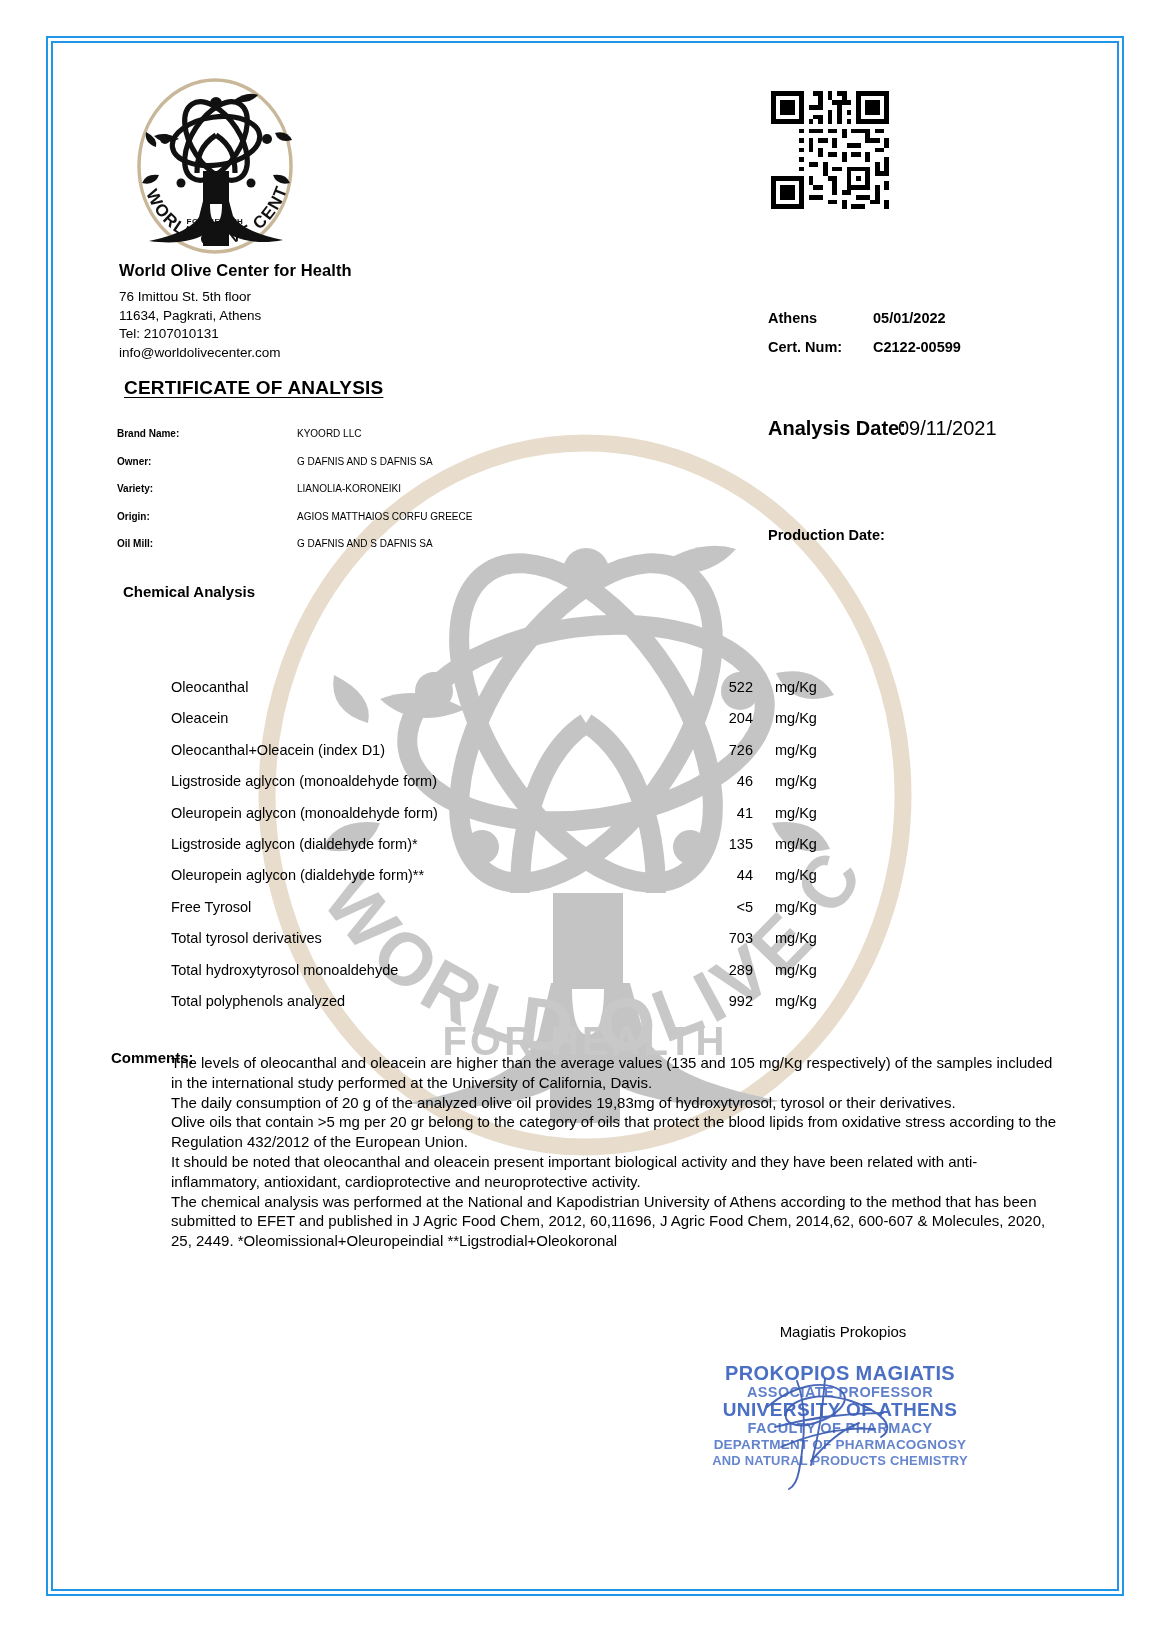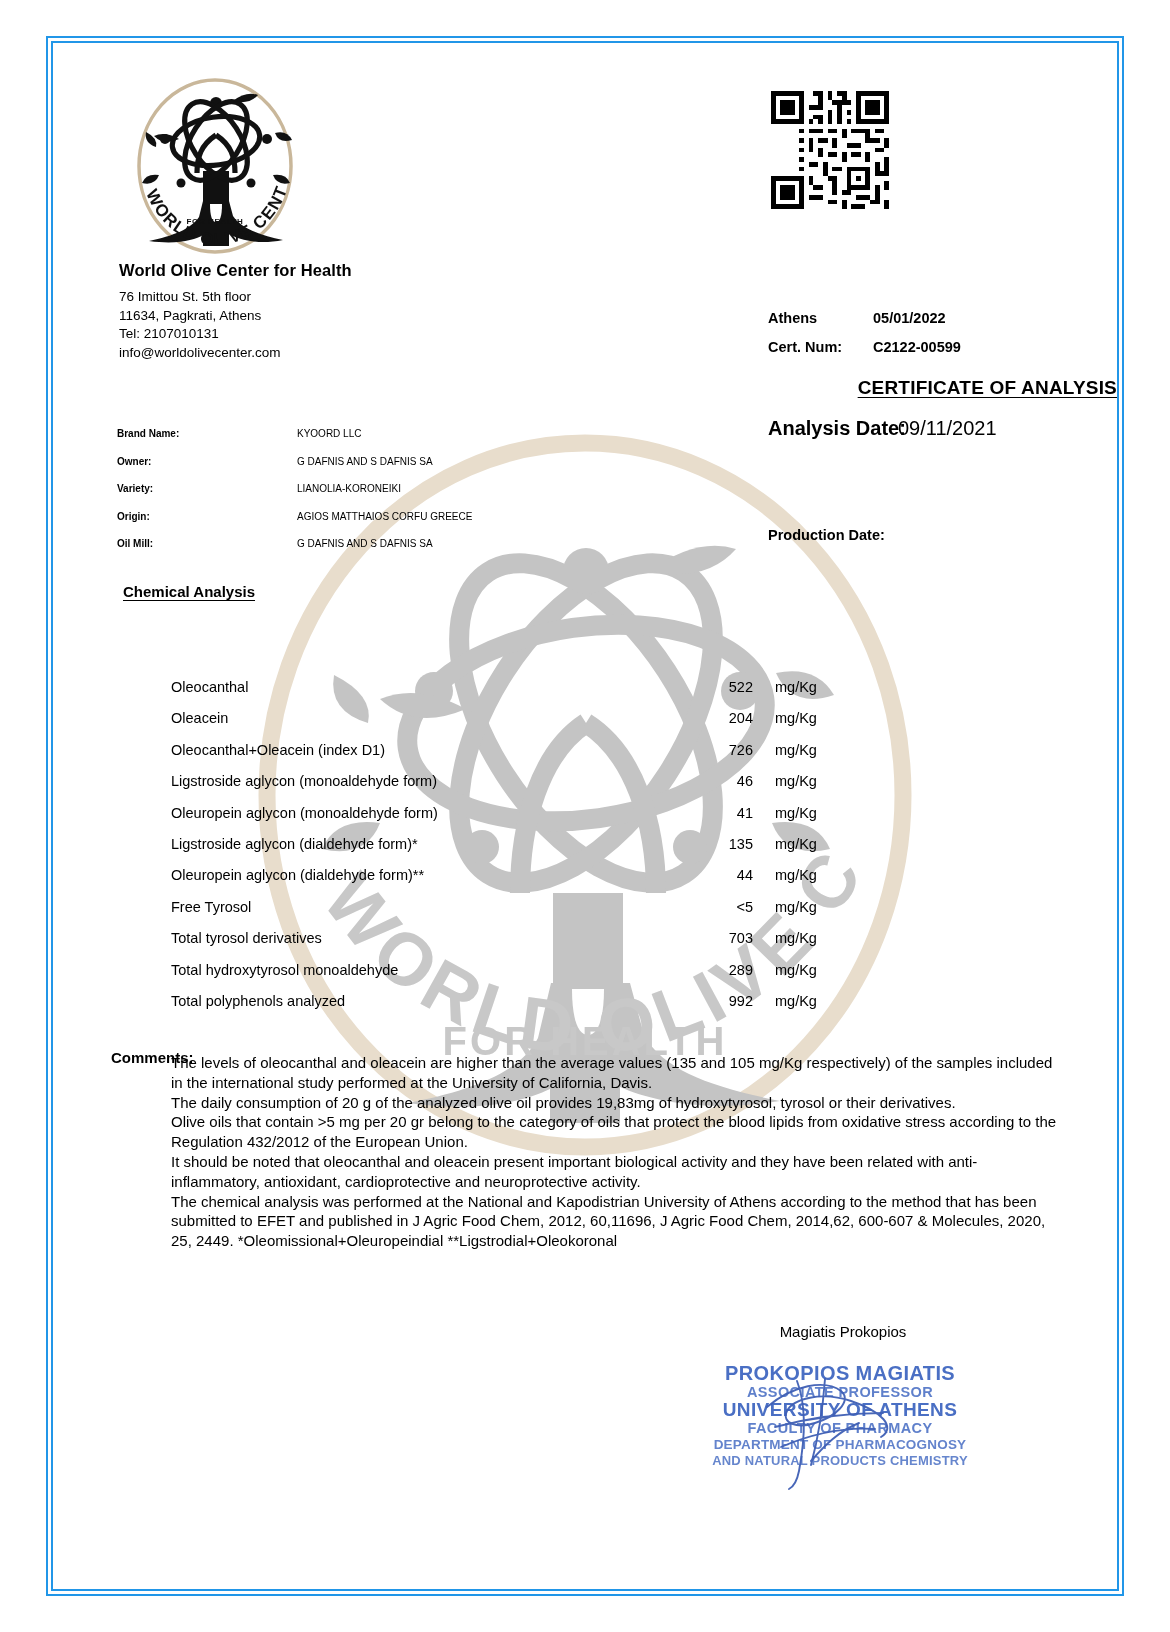--- a/index.html
+++ b/index.html
@@ -72,24 +72,24 @@
     position: absolute; left: 715px; top: 267px;
     font-size: 14.5px; font-weight: bold;
   }
   #issue-block .row { display: flex; margin-bottom: 13px; }
   #issue-block .lbl { width: 105px; white-space: nowrap; }
   #issue-block .val { white-space: nowrap; }
 
   
   #doc-title {
     position: absolute; left: 0; top: 334px; width: 100%;
-    text-align: right;
+    text-align: left;
     font-size: 19px; font-weight: bold;
     letter-spacing: 0.2px;
-    padding-left: 46px;
+    padding-left: 71px;
   }
   #doc-title span { text-decoration: underline; text-underline-offset: 3px; }
 
   
   #sample-meta {
     position: absolute; left: 64px; top: 385px;
     font-size: 10px;
   }
   #sample-meta .row { display: flex; height: 27.5px; align-items: flex-start; }
   #sample-meta .lbl { width: 180px; font-weight: bold; white-space: nowrap; }
@@ -105,21 +105,21 @@
     font-size: 14.5px; display: flex;
   }
   .rmeta .lbl { font-weight: bold; width: 130px; white-space: nowrap; }
   .rmeta .val { white-space: nowrap; }
 
   
   #chem-heading {
     position: absolute; left: 70px; top: 540px;
     font-size: 15px; font-weight: bold;
   }
-  #chem-heading span { text-decoration: underline; text-underline-offset: 3px; }
+  #chem-heading span { text-underline-offset: 3px; }
 
   
   #analyte-table {
     position: absolute; left: 118px; top: 636px;
     width: 700px;
     font-size: 14.5px;
   }
   #analyte-table .arow {
     display: flex; align-items: baseline;
     height: 31.4px;

